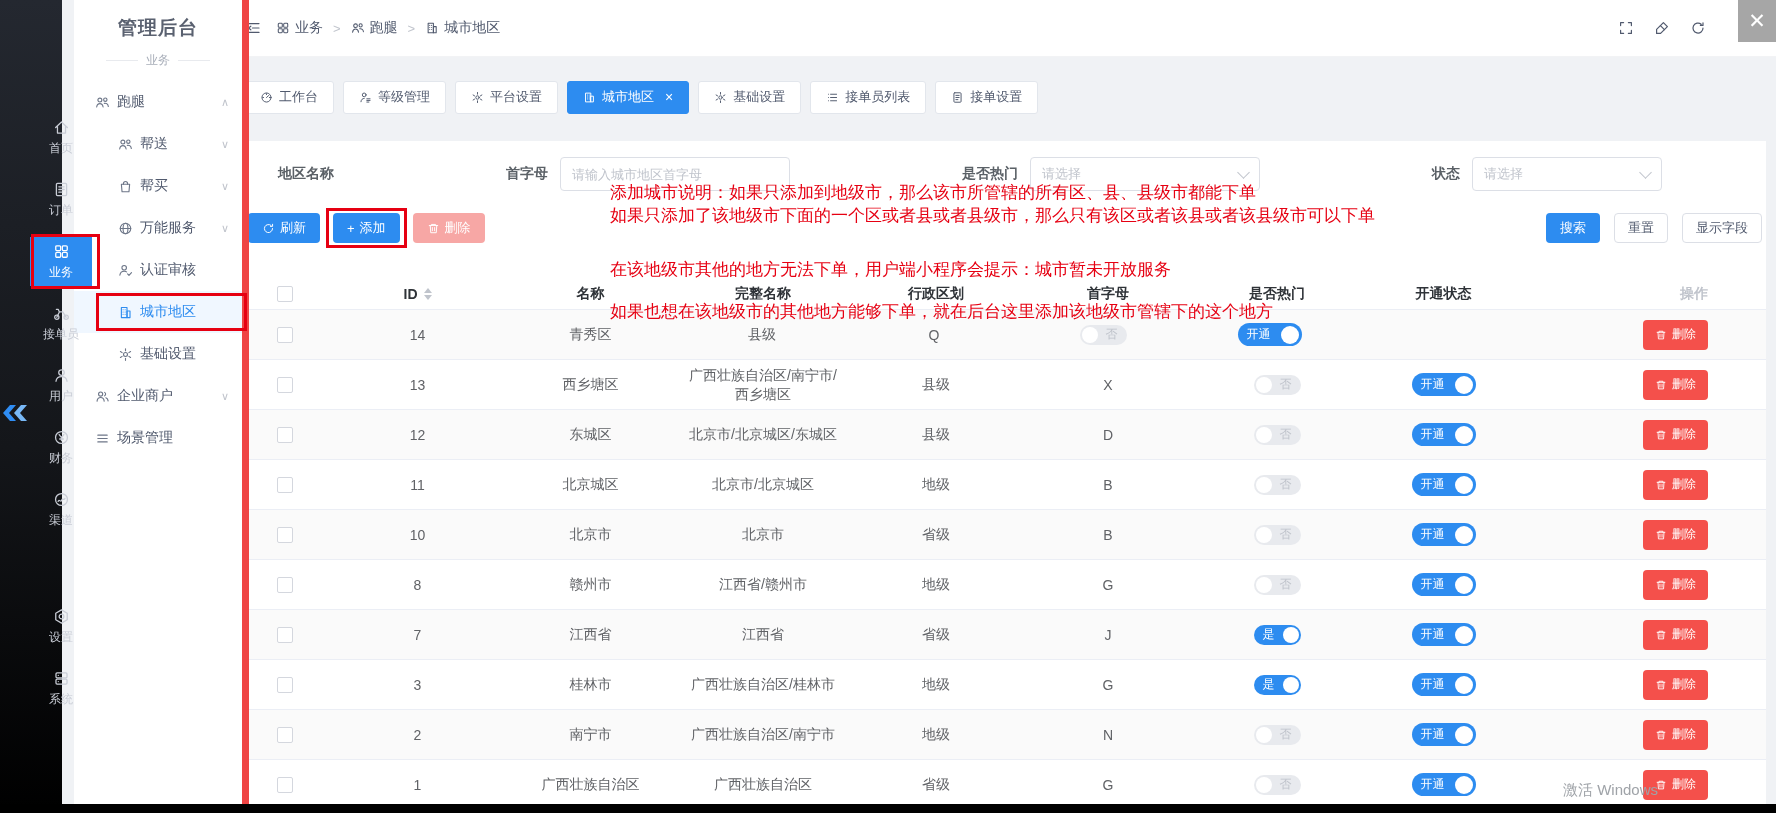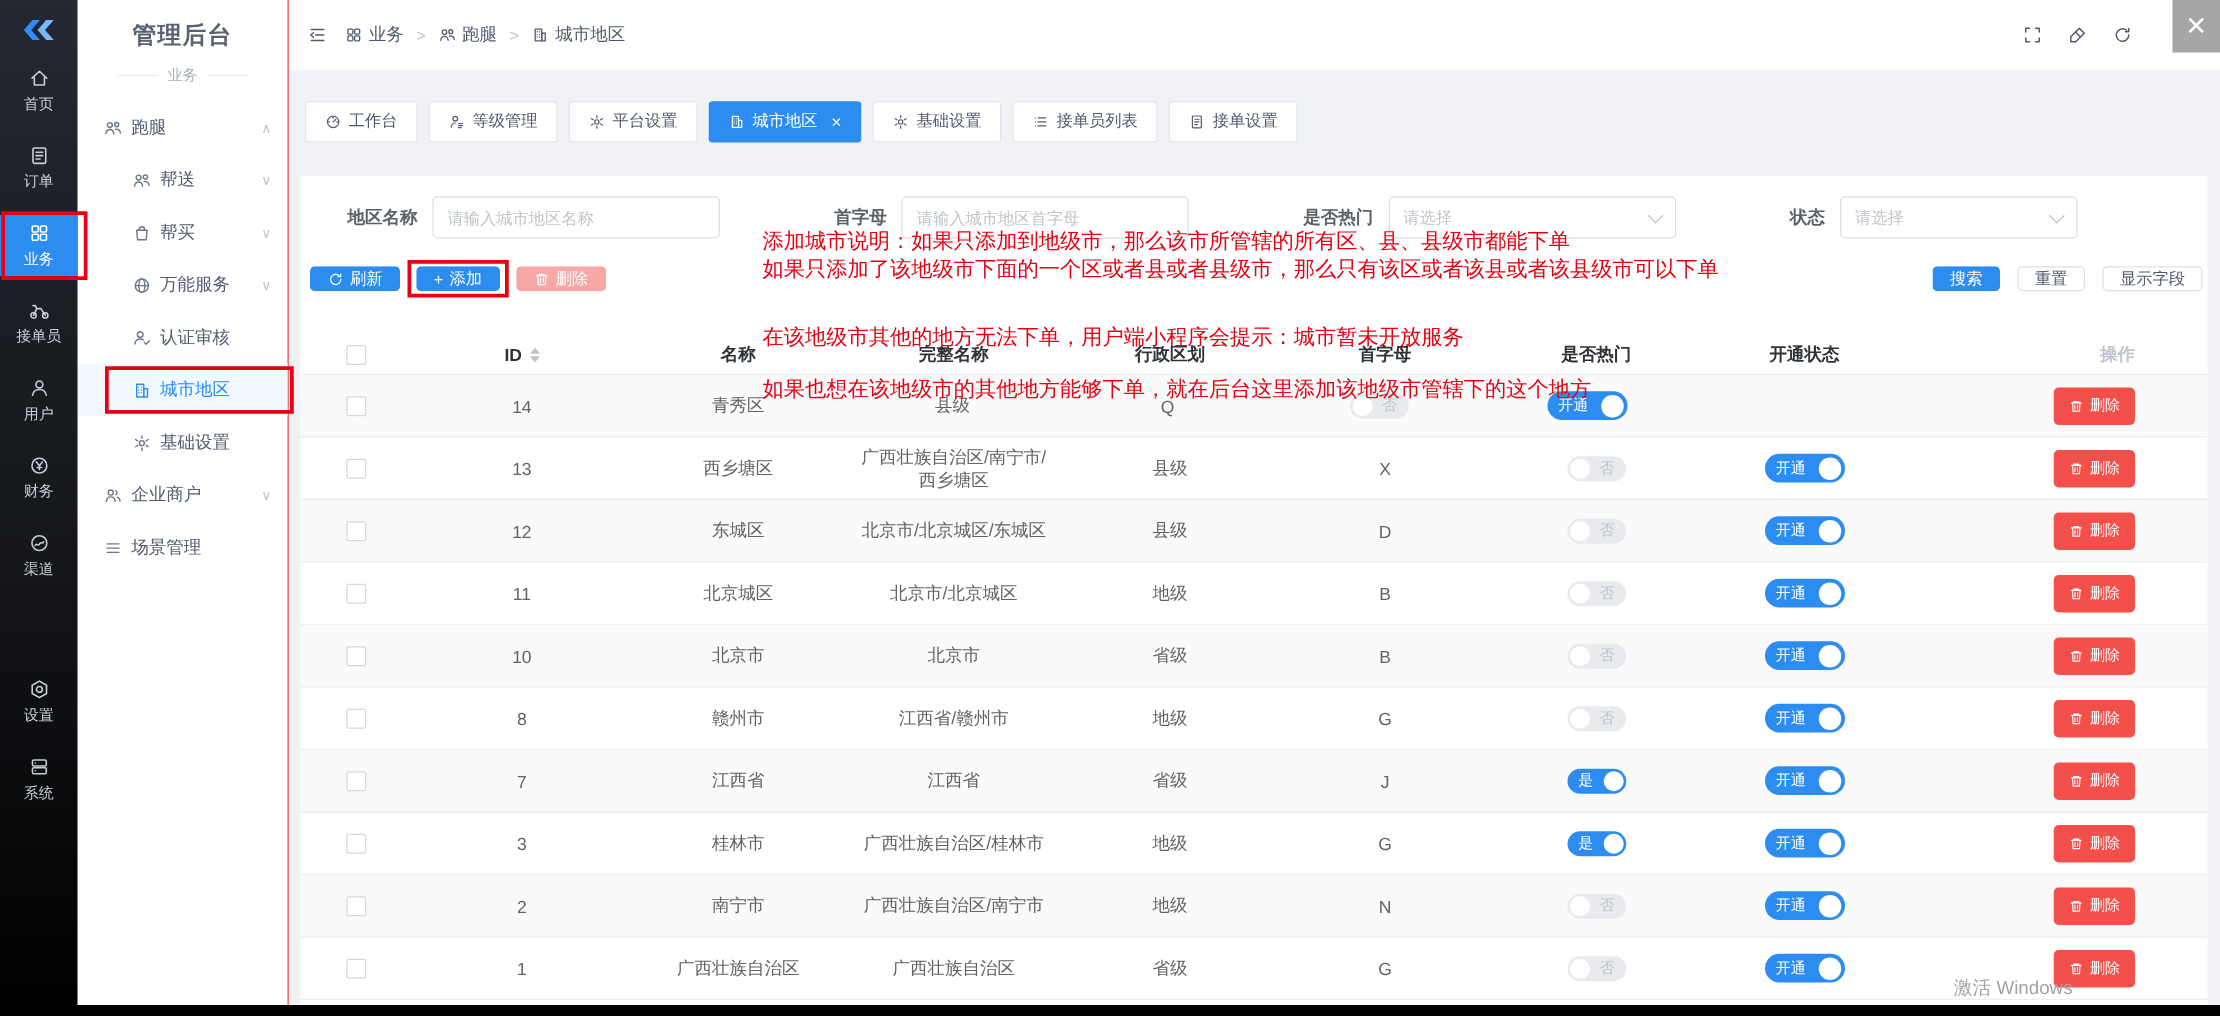--- a/index.html
+++ b/index.html
@@ -4,32 +4,32 @@
 <style>
   html,body{margin:0;padding:0}
   body{width:1776px;height:813px;position:relative;overflow:hidden;background:#f0f2f5;
        font-family:"Liberation Sans","DejaVu Sans",sans-serif;}
   svg{display:block}
   .ic{stroke:currentColor;fill:none;stroke-width:1.2;stroke-linecap:round;stroke-linejoin:round}
 
   
   .rail{position:absolute;left:0;top:0;bottom:0;width:62px;z-index:4;
         background:linear-gradient(180deg,#242830 0%,#14161a 55%,#000 100%);
-        display:flex;flex-direction:column;align-items:center}
+        display:flex;align-items:center}
   .logo{margin:13px 0 0}
   .rail-item{width:62px;margin-top:13px;padding:6px 0 5px;display:flex;flex-direction:column;
              align-items:center;gap:4px;color:#c9cdd6;font-size:12px;cursor:pointer;position:relative}
   .rail-item .ric{width:17px;height:17px}
   .rail-item.active{background:#2d8cf0;color:#fff}
   .rail-item.gap{margin-top:68px}
   .rbox-rail{position:absolute;left:1px;right:-8px;top:-3px;bottom:-3px;border:3px solid #e60012;pointer-events:none}
 
   
-  .sidebar{position:absolute;left:62px;top:0;bottom:9px;width:168px;background:#fff;
-           border-right:1px solid #ef4444;z-index:3}
+  .sidebar{position:absolute;left:74px;top:0;bottom:9px;width:168px;background:#fff;
+           border-right:7px solid #ef4444;z-index:3}
   .side-title{margin-top:15px;text-align:center;font-size:19px;color:#5a6170;font-weight:600;letter-spacing:1px}
   .side-sub{display:flex;align-items:center;justify-content:center;gap:8px;margin-top:11px;color:#a8aeb9;font-size:12px}
   .hline{width:32px;height:1px;background:#e8eaee}
   #menu{margin-top:12px}
   .menu-item{height:42px;display:flex;align-items:center;font-size:14px;color:#515a6e;cursor:pointer;
              position:relative;padding-right:13px}
   .menu-item.l0{padding-left:21px}
   .menu-item.l1{padding-left:44px}
   .menu-item .mic{width:15px;height:15px;margin-right:7px;color:#6d7688;flex:none}
   .menu-item .arrow{margin-left:auto;color:#c0c4cc;font-size:11px}
@@ -65,21 +65,21 @@
   .finput{width:230px;height:34px;border:1px solid #dcdfe6;border-radius:4px;padding:0 11px;
           font-size:13px;color:#606266;outline:none;box-sizing:border-box}
   .finput::placeholder{color:#c0c4cc}
   .fselect{height:34px;border:1px solid #dcdfe6;border-radius:4px;display:flex;align-items:center;
            justify-content:space-between;padding:0 11px;font-size:13px;color:#c0c4cc;cursor:pointer;box-sizing:border-box}
   .chev{width:8px;height:8px;border-right:1.4px solid #c0c4cc;border-bottom:1.4px solid #c0c4cc;
         transform:rotate(45deg);margin-top:-4px}
 
   
   .toolbar{display:flex;align-items:center;margin:22px 4px 0 8px;flex:none}
-  .btn{height:20px;border-radius:4px;display:inline-flex;align-items:center;gap:5px;padding:0 13px;
+  .btn{height:30px;border-radius:4px;display:inline-flex;align-items:center;gap:5px;padding:0 13px;
        font-size:13px;cursor:pointer;border:1px solid transparent;box-sizing:border-box;white-space:nowrap}
   .btn .bic{width:13px;height:13px}
   .btn-primary{background:#2d8cf0;color:#fff}
   .btn-danger-light{background:#f7a7a5;color:#fff}
   .btn-plain{background:#fff;border-color:#dcdfe6;color:#515a6e}
   .tleft{display:flex;gap:13px;align-items:center}
   .tright{display:flex;gap:14px;align-items:center;margin-left:auto}
   .add-wrap{position:relative}
   .rbox-add{position:absolute;inset:-5px -7px;border:3px solid #e60012;pointer-events:none}
 
@@ -470,21 +470,20 @@
           <use href="#i-doc"></use>
         </svg>
         <span>接单设置</span>
       </div>
     </div>
 
   <section class="card">
     <div class="filters" id="filters">
         <div class="fgroup">
           <span class="flabel">地区名称</span>
-          <input class="finput" placeholder="请输入城市地区名称" style="width: 230px;">
         </div>
         <div class="fgroup">
           <span class="flabel">首字母</span>
           <input class="finput" placeholder="请输入城市地区首字母" style="width: 230px;">
         </div>
         <div class="fgroup">
           <span class="flabel">是否热门</span>
           <div class="fselect" style="width: 230px;">
             <span>请选择</span>
             <i class="chev"></i>

